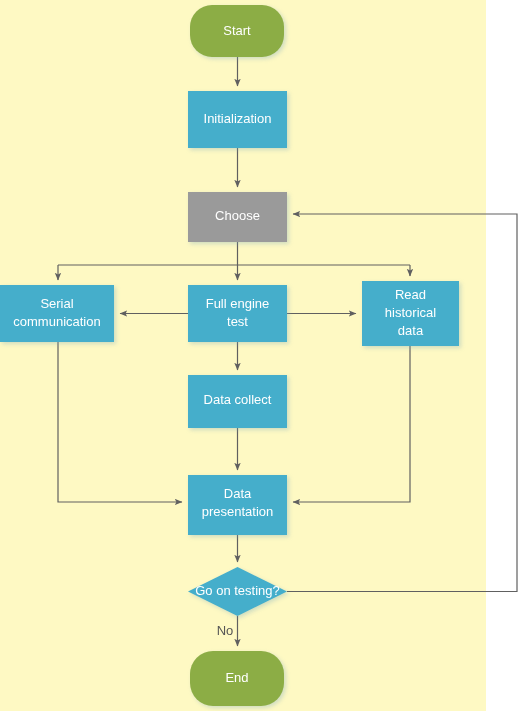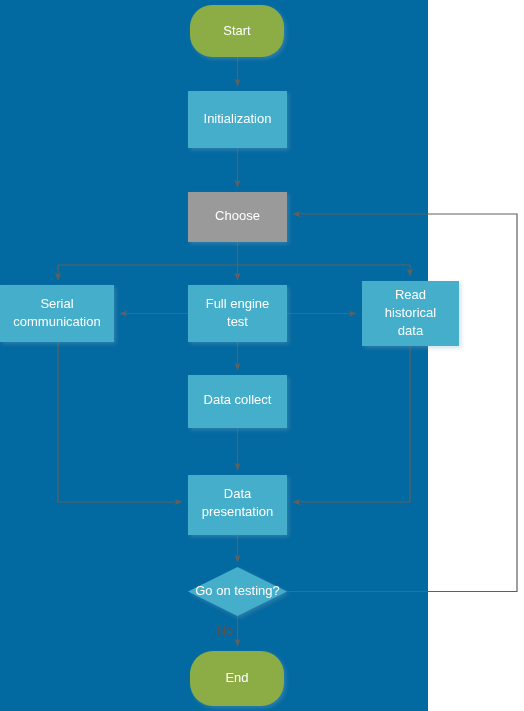--- a/index.html
+++ b/index.html
@@ -9,23 +9,23 @@
     background: #ffffff;
   }
   body {
     width: 524px;
     height: 711px;
     font-family: "Liberation Sans", sans-serif;
     overflow: hidden;
   }
   #flowchart-canvas {
     position: relative;
-    width: 428px;
+    width: 486px;
     height: 711px;
-    background: #0369a1;
+    background: #fef9c3;
   }
   #flow-svg {
     position: absolute;
     top: 0;
     left: 0;
     width: 524px;
     height: 711px;
   }
   .node-label {
     font-family: "Liberation Sans", sans-serif;

